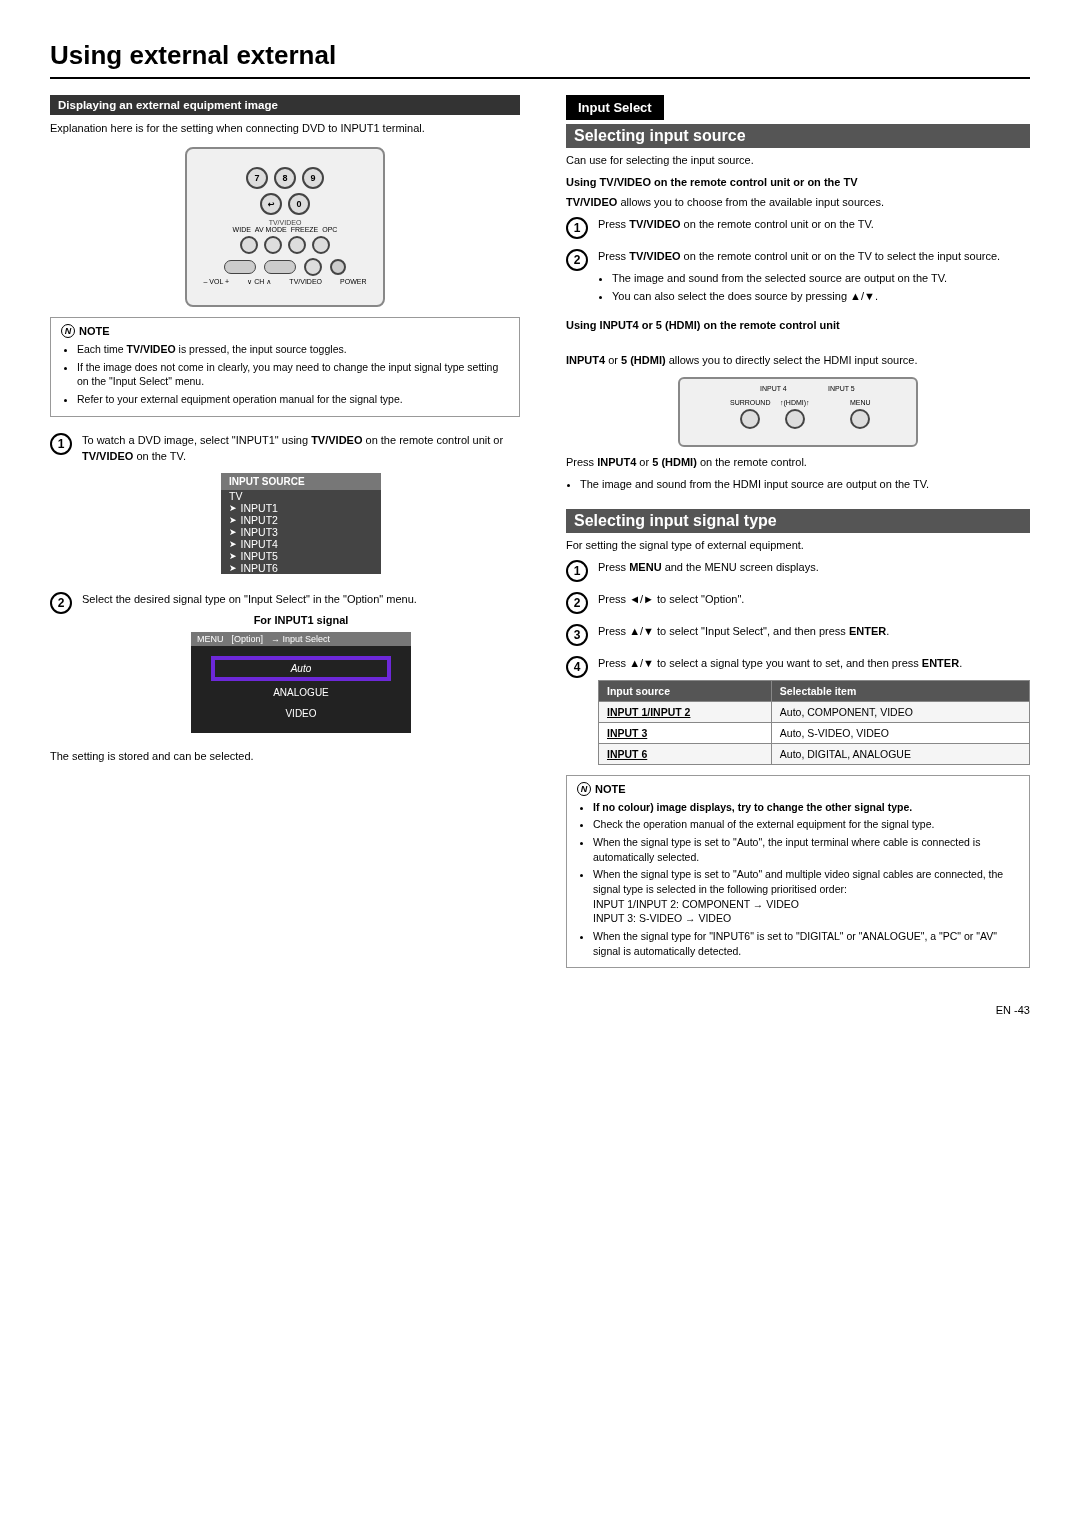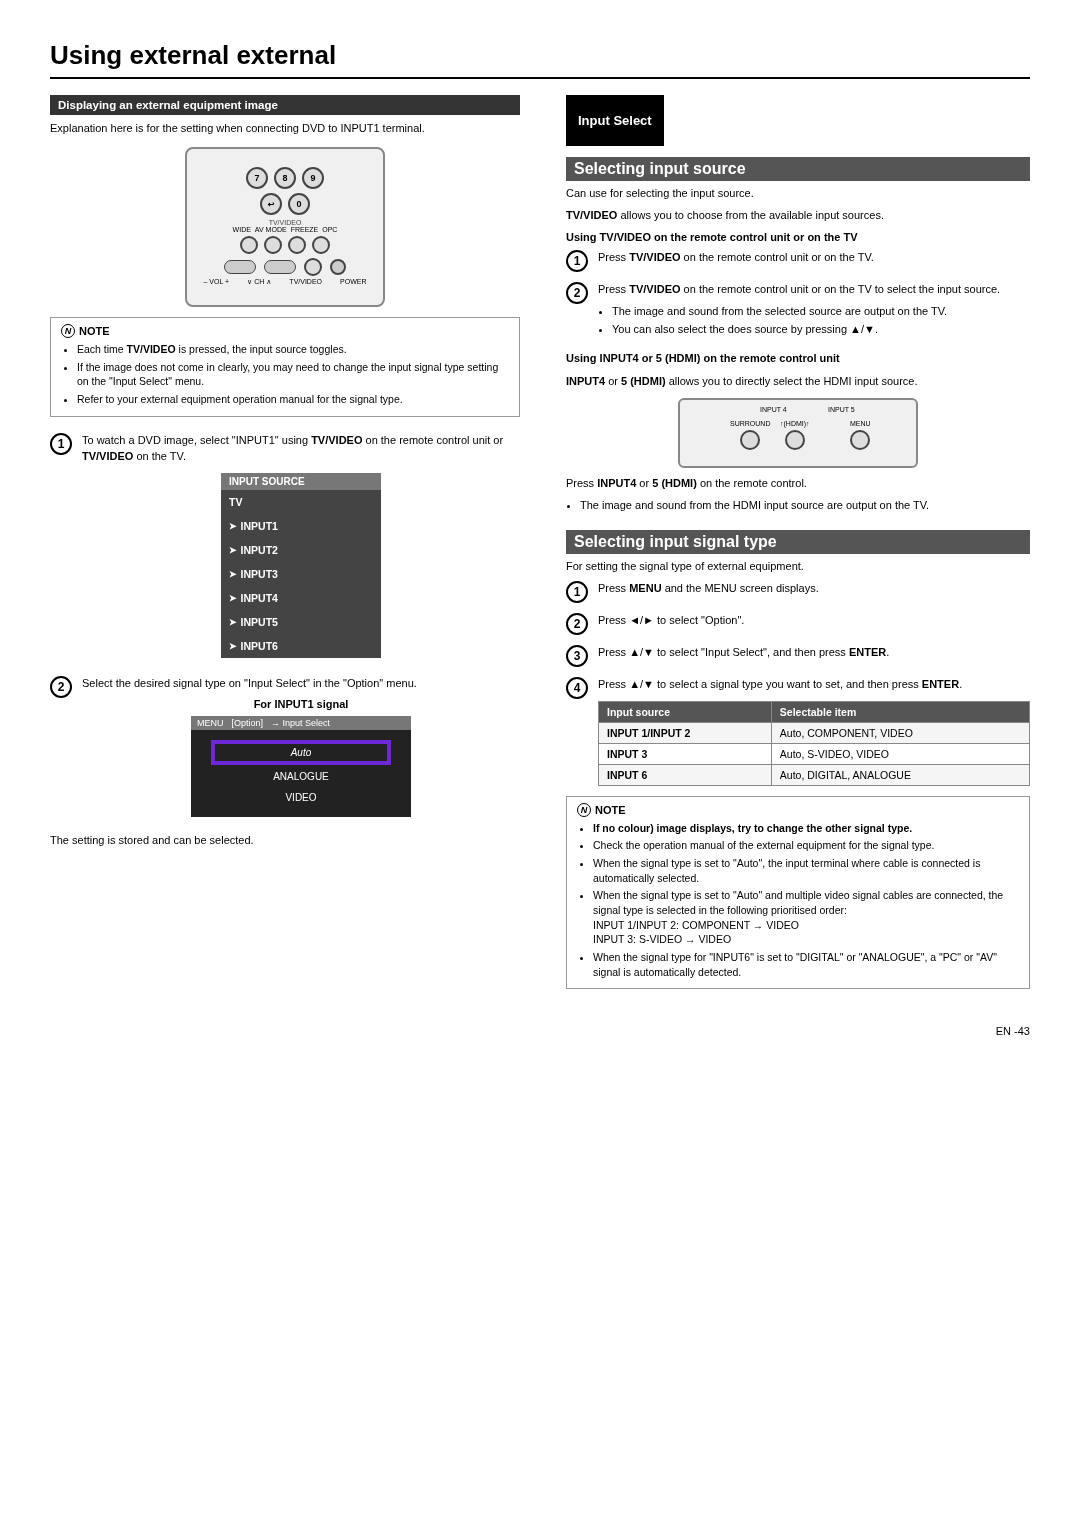--- a/index.html
+++ b/index.html
@@ -36,22 +36,22 @@
       font-weight: bold;
       font-size: 11.5px;
       padding: 4px 8px;
       margin-bottom: 6px;
     }
     .section-header-right {
       background: #000;
       color: #fff;
       font-weight: bold;
       font-size: 13px;
-      padding: 18px 12px;
-      margin-bottom: 11px;
+      padding: 5px 12px;
+      margin-bottom: 4px;
       display: inline-block;
     }
     .subsection-header {
       background: #555;
       color: #fff;
       font-weight: bold;
       font-size: 16px;
       padding: 3px 8px;
       margin-bottom: 5px;
     }
@@ -151,25 +151,24 @@
       padding: 0;
       font-size: 10.5px;
     }
     .input-source-menu .menu-header {
       background: #777;
       padding: 3px 8px;
       font-weight: bold;
       font-size: 10px;
     }
     .input-source-menu .menu-item {
-      padding: 6px 8px;
+      padding: 0 8px;
       display: flex;
       align-items: center;
       gap: 4px;
-      font-weight: bold;
     }
     .menu-arrow { font-size: 9px; }
 
     
     .step {
       display: flex;
       gap: 10px;
       margin-bottom: 10px;
       align-items: flex-start;
     }
@@ -264,21 +263,21 @@
       color: #fff;
       padding: 4px 8px;
       border: 1px solid #888;
       text-align: left;
     }
     .input-table td {
       padding: 4px 8px;
       border: 1px solid #888;
     }
     .input-table tr:nth-child(odd) td { background: #f5f5f5; }
-    .input-table td:first-child { font-weight: bold; }
+    .input-table td:first-child { font-weight: bold; text-decoration: underline; }
 
     .right-section { margin-bottom: 16px; }
     .page-num {
       text-align: right;
       font-size: 11px;
       margin-top: 20px;
     }
 
     
     .bullet-list { list-style: disc; padding-left: 14px; }
@@ -400,41 +399,41 @@
   <div class="col-right">
 
     
     <div class="section-header-right">Input Select</div>
 
     
     <div class="right-section">
       <div class="subsection-header">Selecting input source</div>
       <p>Can use for selecting the input source.</p>
 
+      <p style="font-weight:bold;margin-top:6px;margin-bottom:4px;">Using TV/VIDEO on the remote control unit or on the TV</p>
       <p><strong>TV/VIDEO</strong> allows you to choose from the available input sources.</p>
-      <p style="font-weight:bold;margin-top:6px;margin-bottom:4px;">Using TV/VIDEO on the remote control unit or on the TV</p>
 
       <div class="step">
         <div class="step-number">1</div>
         <div class="step-content">
           <p>Press <strong>TV/VIDEO</strong> on the remote control unit or on the TV.</p>
         </div>
       </div>
       <div class="step">
         <div class="step-number">2</div>
         <div class="step-content">
           <p>Press <strong>TV/VIDEO</strong> on the remote control unit or on the TV to select the input source.</p>
           <ul class="bullet-list">
             <li>The image and sound from the selected source are output on the TV.</li>
             <li>You can also select the does source by pressing ▲/▼.</li>
           </ul>
         </div>
       </div>
 
-      <p style="font-weight:bold;margin-top:8px;margin-bottom:8px;">Using INPUT4 or 5 (HDMI) on the remote control unit</p>
+      <p style="font-weight:bold;margin-top:8px;margin-bottom:20px;">Using INPUT4 or 5 (HDMI) on the remote control unit</p>
       <p><strong>INPUT4</strong> or <strong>5 (HDMI)</strong> allows you to directly select the HDMI input source.</p>
 
       <div class="hdmi-remote">
         <div style="font-size:7px;position:absolute;top:6px;left:80px;">INPUT 4</div>
         <div style="font-size:7px;position:absolute;top:6px;left:148px;">INPUT 5</div>
         <div class="hdmi-btn-group" style="position:absolute;left:50px;top:20px;">
           <div class="hdmi-label-small">SURROUND</div>
           <div class="hdmi-btn-circle"></div>
         </div>
         <div class="hdmi-btn-group" style="position:absolute;left:100px;top:20px;">

